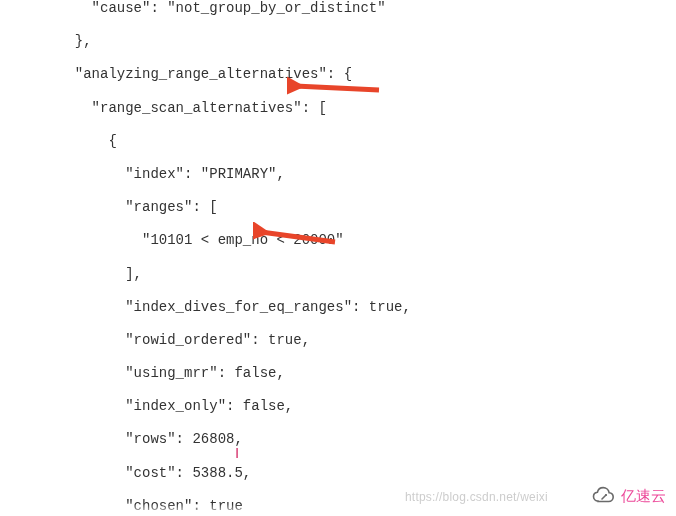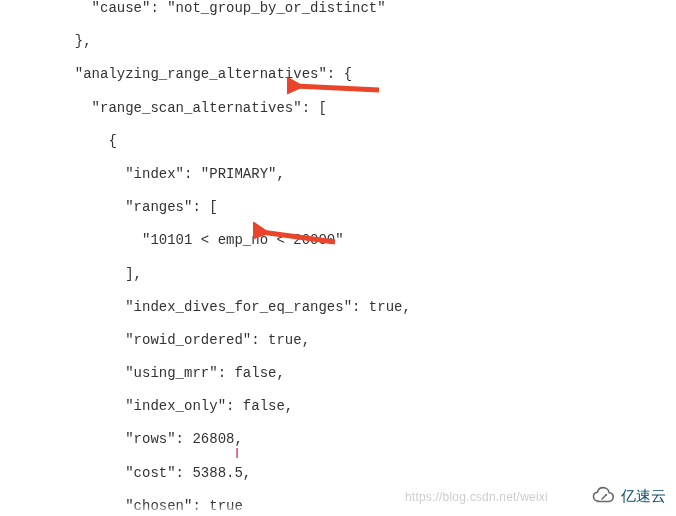--- a/index.html
+++ b/index.html
@@ -52,21 +52,21 @@
   }
   .wm-brand {
     position: absolute;
     right: 10px;
     bottom: 10px;
     display: flex;
     align-items: center;
     gap: 4px;
     font-family: Arial, sans-serif;
     font-size: 15px;
-    color: #0c4a6e;
+    color: #ec4899;
     margin-top: 20px;
   }
   .wm-brand svg { display: block; }
 
   .fade-bottom {
     position: absolute;
     left: 0; right: 0; bottom: 0;
     height: 12px;
     background: linear-gradient(to bottom, rgba(255,255,255,0), #fff);
     pointer-events: none;

